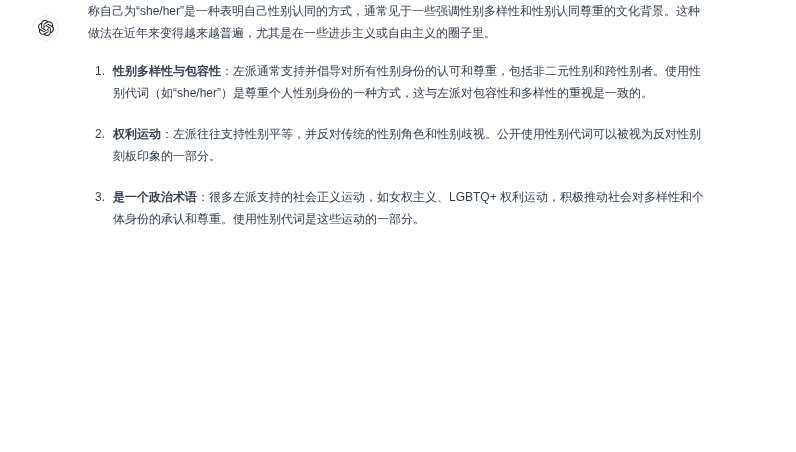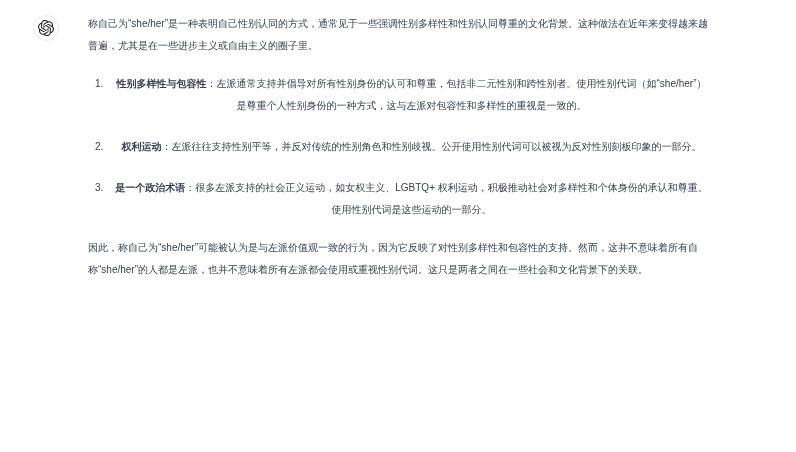--- a/index.html
+++ b/index.html
@@ -21,42 +21,42 @@
     left: 33px; top: 15px;
     width: 26px; height: 26px;
     border-radius: 50%;
     border: 1px solid #ececf1;
     background: #ffffff;
     display: flex; align-items: center; justify-content: center;
   }
   .avatar svg { width: 16px; height: 16px; fill: #202123; display: block; }
   .content {
     position: absolute;
-    left: 88px; top: 13px;
+    left: 88px; top: 0;
     width: 622px;
-    font-size: 10px;
+    font-size: 12px;
     line-height: 22px;
     text-align: left;
   }
   .content p { margin: 0 0 16px; }
   ol.reasons {
     list-style: none;
     margin: 0 0 16px;
     padding: 0;
   }
   ol.reasons li {
     display: flex;
     margin-bottom: 19px;
   }
   ol.reasons li:last-child { margin-bottom: 0; }
   .li-num {
     flex: 0 0 25px;
     padding-left: 7px;
   }
-  .li-body { flex: 1; text-align: center; }
+  .li-body { flex: 1; }
   .term { font-weight: 700; }
   .closing { margin-bottom: 0 !important; }
 </style>
 </head>
 <body>
 
 <div class="message">
 
   <div class="avatar">
     <span>
@@ -77,16 +77,15 @@
       <li>
         <span class="li-num">2.</span>
         <span class="li-body"><span class="term">权利运动</span><span>：</span><span>左派往往支持性别平等，并反对传统的性别角色和性别歧视。公开使用性别代词可以被视为反对性别刻板印象的一部分。</span></span>
       </li>
       <li>
         <span class="li-num">3.</span>
         <span class="li-body"><span class="term">是一个政治术语</span><span>：</span><span>很多左派支持的社会正义运动，如女权主义、LGBTQ+ 权利运动，积极推动社会对多样性和个体身份的承认和尊重。使用性别代词是这些运动的一部分。</span></span>
       </li>
     </ol>
 
-    <p class="closing">因此，称自己为“she/her”可能被认为是与左派价值观一致的行为，因为它反映了对性别多样性和包容性的支持。然而，这并不意味着所有自称“she/her”的人都是左派，也并不意味着所有左派都会使用或重视性别代词。这只是两者之间在一些社会和文化背景下的关联。</p>
   </div>
 
 </div>
 
 </body></html>

